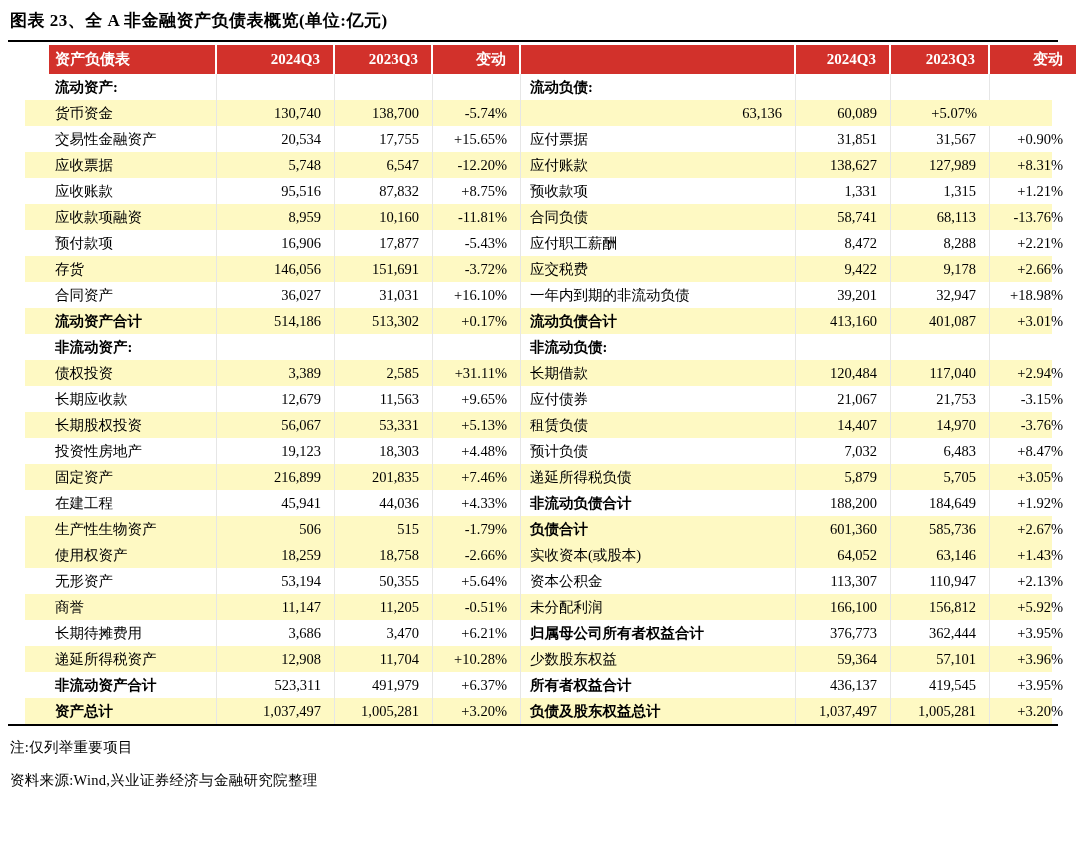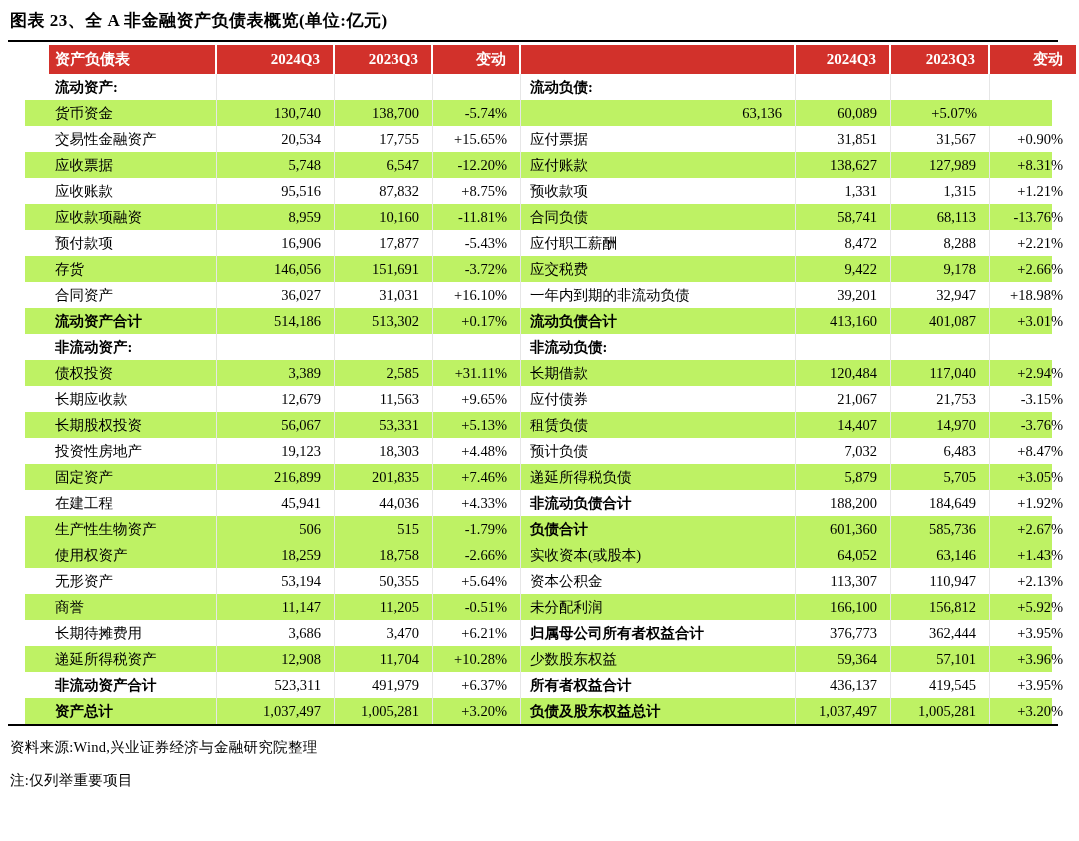--- a/index.html
+++ b/index.html
@@ -35,21 +35,21 @@
     display: grid;
     grid-template-columns: 168px 118px 98px 88px 275px 95px 99px 86px;
     align-items: center;
     padding-left: 24px;
   }
   .trow.head {
     height: 29px;
   }
   .trow.body-row { min-height: 26px; }
   .trow.tall { min-height: 48px; }
-  .trow.stripe { background: #bef264; }
+  .trow.stripe { background: #fef9c3; }
   .cell {
     height: 100%;
     display: flex;
     align-items: center;
     box-sizing: border-box;
     font-size: 14.5px;
     line-height: 1.15;
     border-right: 1px solid #E6E6E6;
     overflow: hidden;
     white-space: nowrap;
@@ -446,17 +446,17 @@
           <div class="cell num">1,037,497</div>
           <div class="cell num">1,005,281</div>
           <div class="cell num">+3.20%</div>
         </div>
       </div>
   </div>
 
   <div class="rule rule-bottom"></div>
 
   <div class="footer-area">
+    <div class="footer-line">注:仅列举重要项目</div>
     <div class="footer-line">资料来源:Wind,兴业证券经济与金融研究院整理</div>
-    <div class="footer-line">注:仅列举重要项目</div>
   </div>
 
 </div>
 
 </body></html>

